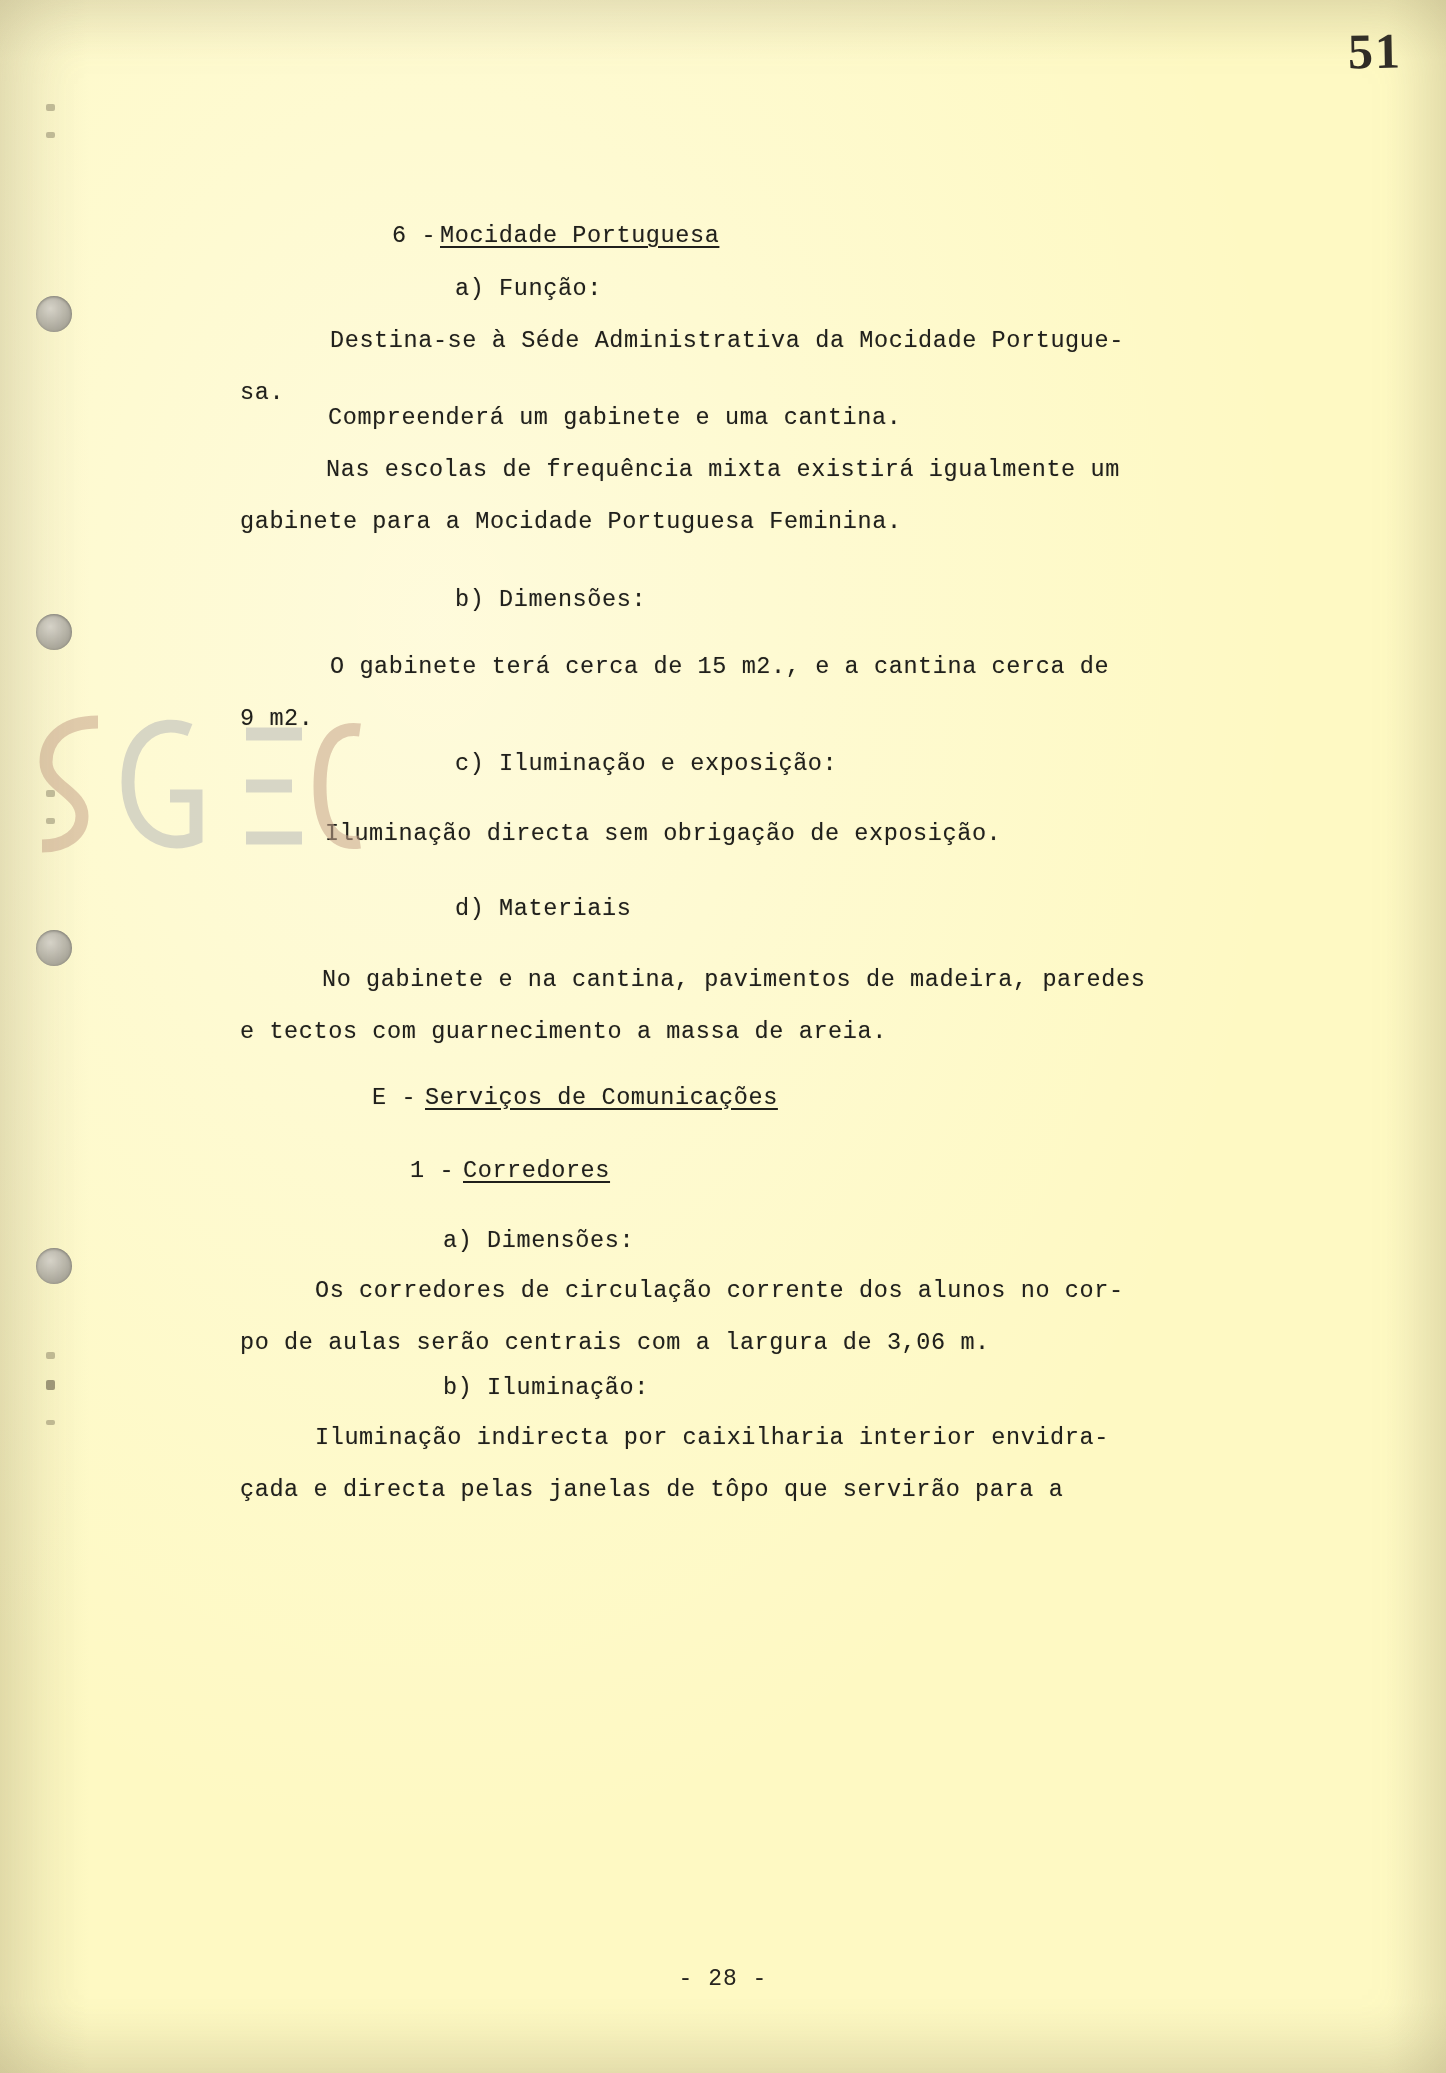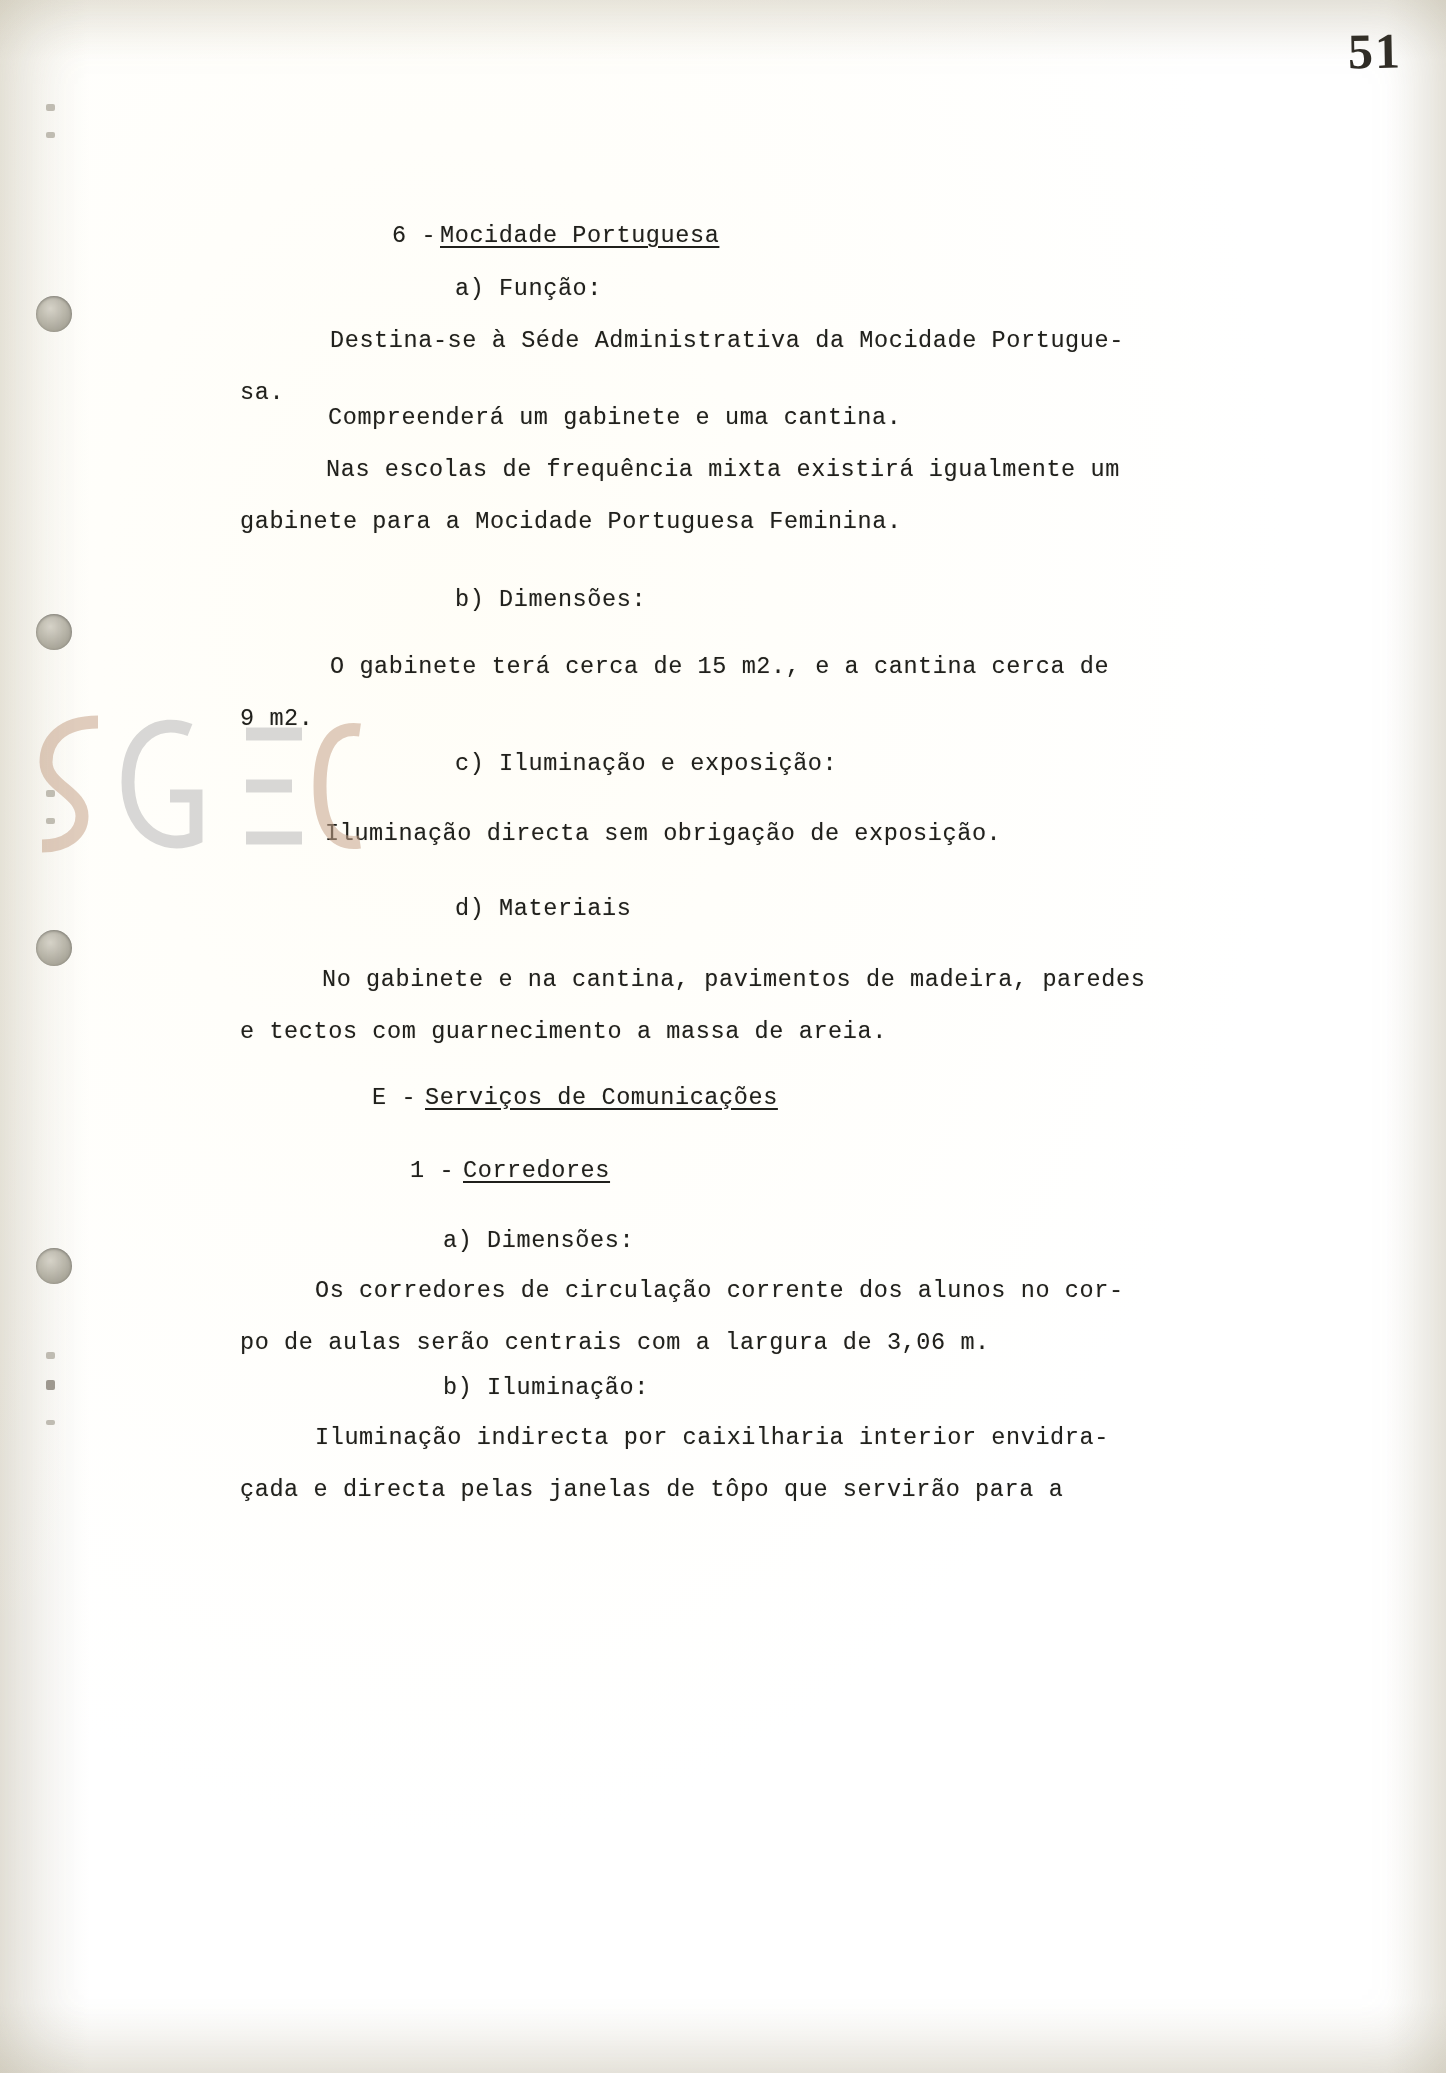--- a/index.html
+++ b/index.html
@@ -4,21 +4,21 @@
 <style>
   html, body {
     margin: 0;
     padding: 0;
     background: #6b6b66;
   }
   .page {
     position: relative;
     width: 1446px;
     height: 2073px;
-    background: #ffffff;
+    background: #fef9c3;
     overflow: hidden;
     font-family: "Liberation Mono", "DejaVu Sans Mono", monospace;
   }
   
   .paper-tint {
     position: absolute;
     inset: 0;
     background:
       radial-gradient(ellipse at 30% 30%, rgba(255,252,240,0.55), rgba(255,252,240,0) 60%),
       linear-gradient(90deg, rgba(120,110,80,0.13) 0px, rgba(120,110,80,0.0) 90px),
@@ -162,15 +162,16 @@
     <svg class="wm-logo" viewBox="0 0 350 175">
       <g fill="none" stroke-width="13" opacity="0.55">
         <path d="M78 22 C40 22 26 42 26 62 C26 86 62 92 62 116 C62 134 46 146 22 146" stroke="#c8a58c"></path>
         <path d="M170 30 C140 18 108 34 108 82 C108 128 142 152 176 138 L176 96 L150 96" stroke="#b9b9b9"></path>
         <path d="M226 34 L282 34 M226 86 L272 86 M226 138 L282 138" stroke="#b9b9b9"></path>
         <path d="M340 30 C312 26 300 48 300 86 C300 124 312 146 340 142" stroke="#c8a58c"></path>
       </g>
     </svg>
   </div>
 
+  <div class="folio">- 28 -</div>
 
   <div class="edge-shadow"></div>
 </div>
 
 </body></html>

